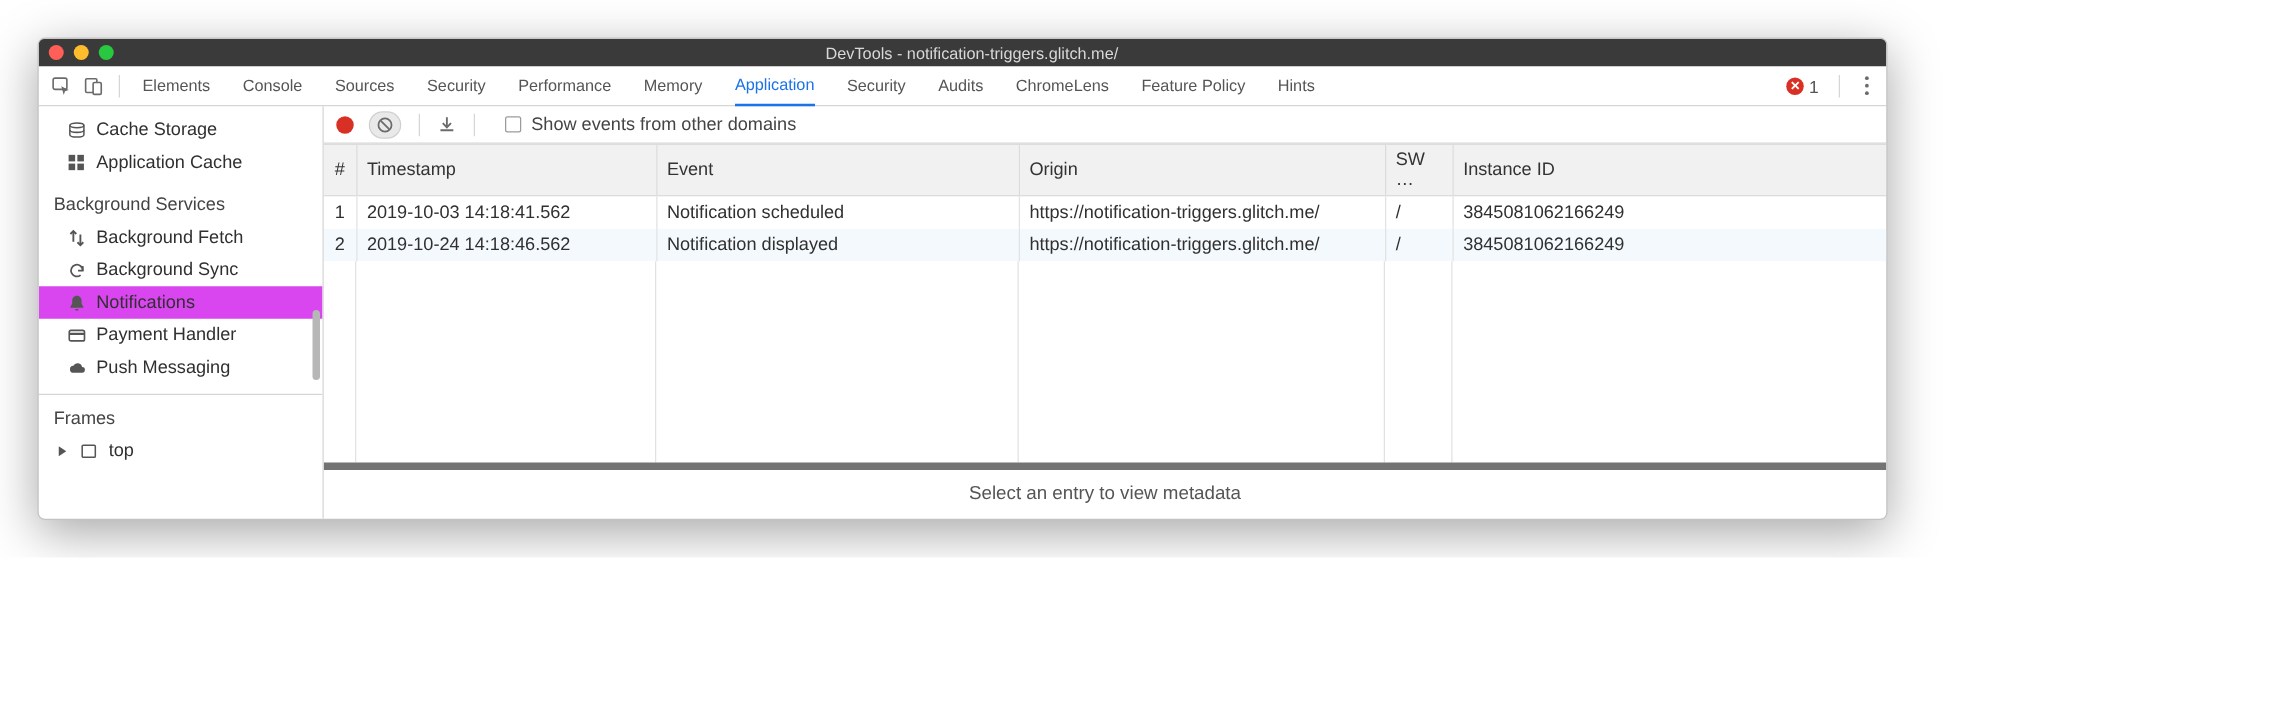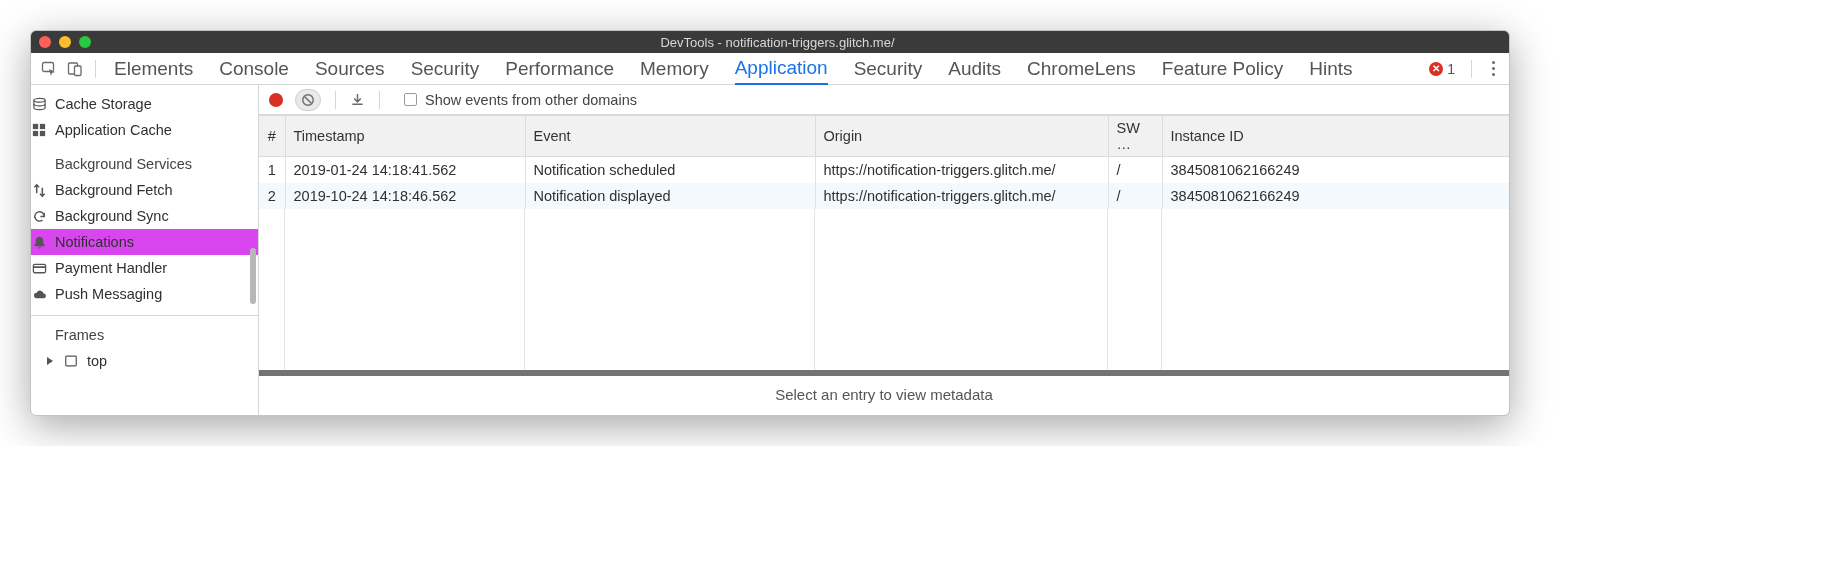--- a/index.html
+++ b/index.html
@@ -49,21 +49,21 @@
   }
   .tabbar .tool-icon {
     width: 24px; height: 24px;
     display: flex; align-items: center; justify-content: center;
     color: #6b6b6b;
     border-radius: 2px;
   }
   .tabbar .sep { width:1px; height:18px; background:#d6d6d6; margin: 0 6px; }
   .tabs { display:flex; gap: 26px; margin-left: 10px; }
   .tab {
-    font-size: 19px;
+    font-size: 13px;
     color: #555;
     height: 32px;
     display:flex;
     align-items:center;
     cursor: default;
   }
   .tab.active {
     color: #1a73e8;
     border-bottom: 2px solid #1a73e8;
   }
@@ -96,23 +96,24 @@
     border-right: 1px solid #d6d6d6;
     overflow: hidden;
     position: relative;
   }
   .sidebar-inner { padding-top: 6px; }
   .s-item, .s-group-title {
     display:flex; align-items:center;
     height: 26px;
     font-size: 14.5px;
     color:#303030;
+    padding-left: 22px;
     gap: 8px;
   }
-  .s-group-title { padding-left: 24px; color:#444; margin-top:8px;text-align:right; }
+  .s-group-title { padding-left: 12px; color:#444; margin-top:8px;text-align:right; }
   .s-item.selected { background:#d946ef; }
   .s-item .icon { width:16px; height:16px; display:flex; align-items:center; justify-content:center; color:#555; }
   .scroll-thumb {
     position:absolute; right:2px; top:163px; width:6px; height:56px;
     background:#b7b7b7; border-radius:3px;
   }
   .frames-sep { height:1px; background:#d6d6d6; margin: 8px 0 6px; }
 
   .main {
     flex: 1;
@@ -383,21 +384,21 @@
               <th>Timestamp</th>
               <th>Event</th>
               <th>Origin</th>
               <th>SW …</th>
               <th>Instance ID</th>
             </tr>
           </thead>
           <tbody>
             <tr>
               <td class="row-num">1</td>
-              <td>2019-01-24 14:18:41.562</td>
+              <td>2019-10-03 14:18:41.562</td>
               <td>Notification scheduled</td>
               <td>https://notification-triggers.glitch.me/</td>
               <td>/</td>
               <td>3845081062166249</td>
             </tr>
             <tr class="alt">
               <td class="row-num">2</td>
               <td>2019-10-24 14:18:46.562</td>
               <td>Notification displayed</td>
               <td>https://notification-triggers.glitch.me/</td>

